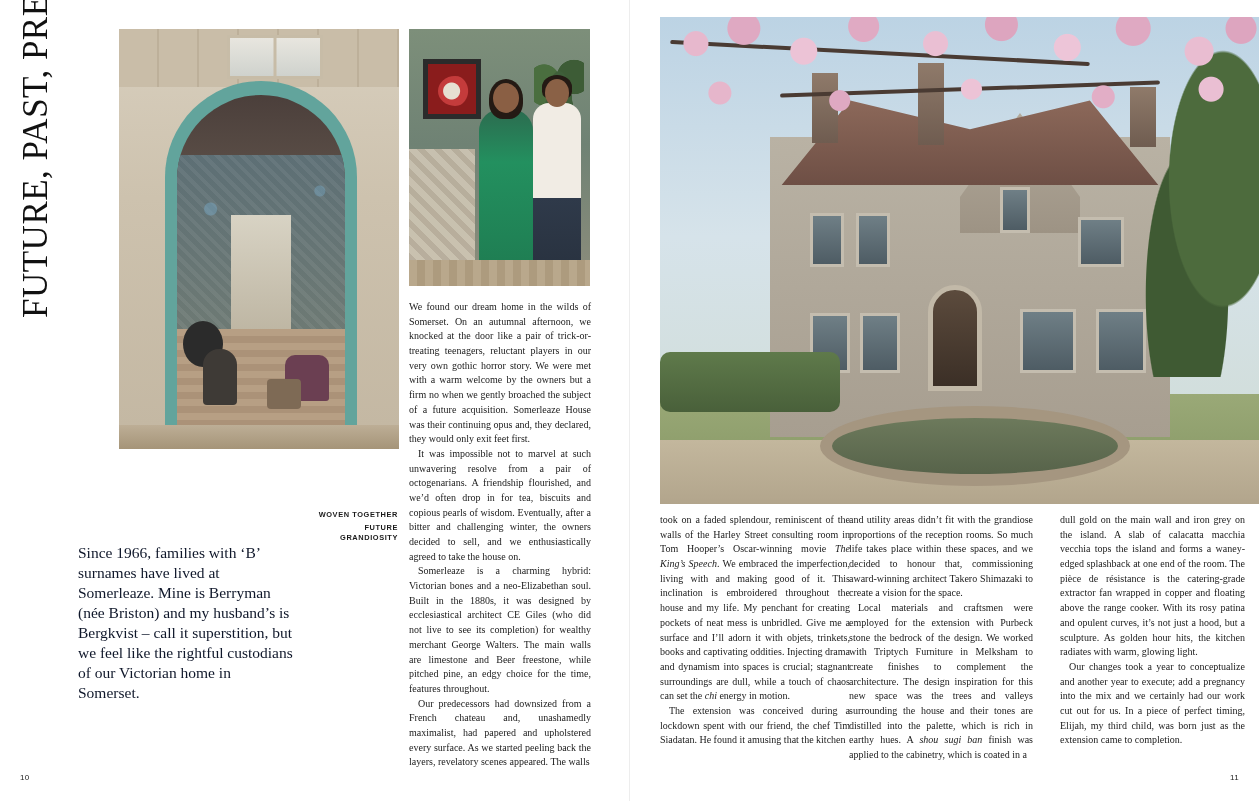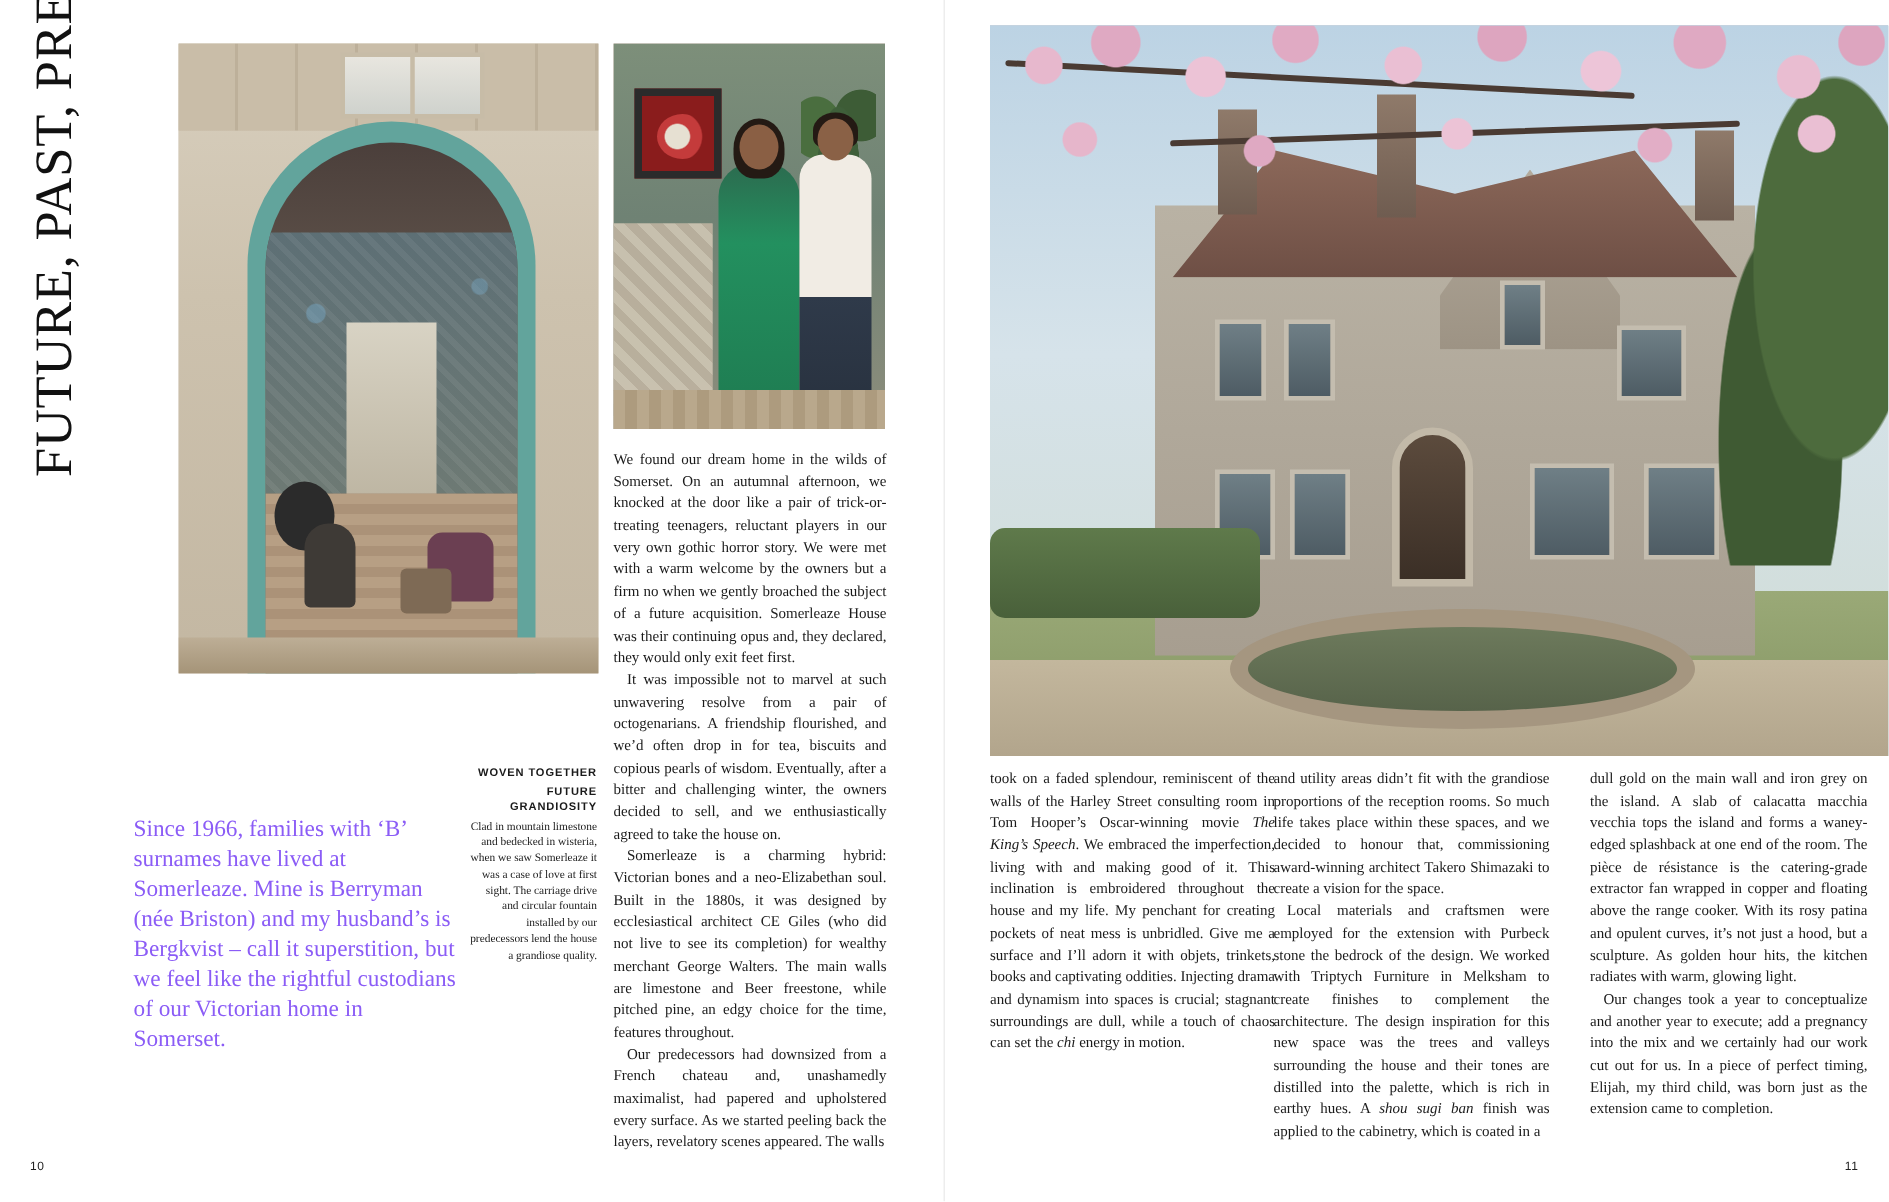--- a/index.html
+++ b/index.html
@@ -63,22 +63,21 @@
     overflow: hidden;
     background: #b9ada0;
   }
 
   .intro-lede {
     position: absolute;
     left: 78px; top: 543px;
     width: 218px;
     font-size: 15.5px;
     line-height: 1.29;
-    color: #8b5cf6;
-    margin-left: 11px;
+    color: #0f172a;
   }
 
   .sidecol {
     position: absolute;
     left: 312px; top: 510px;
     width: 86px;
     text-align: right;
     font-size: 7.6px;
     line-height: 1.42;
     color: #1a1a1a;
@@ -398,21 +397,20 @@
       <p>It was impossible not to marvel at such unwavering resolve from a pair of octogenarians. A friendship flourished, and we’d often drop in for tea, biscuits and copious pearls of wisdom. Eventually, after a bitter and challenging winter, the owners decided to sell, and we enthusiastically agreed to take the house on.</p>
       <p>Somerleaze is a charming hybrid: Victorian bones and a neo-Elizabethan soul. Built in the 1880s, it was designed by ecclesiastical architect CE Giles (who did not live to see its completion) for wealthy merchant George Walters. The main walls are limestone and Beer freestone, while pitched pine, an edgy choice for the time, features throughout.</p>
       <p>Our predecessors had downsized from a French chateau and, unashamedly maximalist, had papered and upholstered every surface. As we started peeling back the layers, revelatory scenes appeared. The walls</p>
     </div>
 
     <div class="intro-lede">Since 1966, families with ‘B’ surnames have lived at Somerleaze. Mine is Berryman (née Briston) and my husband’s is Bergkvist – call it superstition, but we feel like the rightful custodians of our Victorian home in Somerset.</div>
 
     <div class="sidecol">
       <div class="kicker">WOVEN TOGETHER</div>
       <div class="kicker">FUTURE GRANDIOSITY</div>
-      <p class="block">Clad in mountain limestone and bedecked in wisteria, when we saw Somerleaze it was a case of love at first sight. The carriage drive and circular fountain installed by our predecessors lend the house a grandiose quality.</p>
     </div>
 
     <div class="folio folio-left">10</div>
   </div>
 
   <div class="page page-right">
     <div class="folio folio-right">11</div>
   </div>
 
   <div class="gutter"></div>
@@ -444,20 +442,21 @@
       <div class="bg-tree-r"></div>
 
       <div class="branch" style="left:10px; top:34px; width:420px; transform:rotate(3deg);"></div>
       <div class="branch" style="left:120px; top:70px; width:380px; transform:rotate(-2deg);"></div>
       <div class="blossom"></div>
     </div>
   </div>
 
   <div class="bodycol col-b">
     <p>took on a faded splendour, reminiscent of the walls of the Harley Street consulting room in Tom Hooper’s Oscar-winning movie <em>The King’s Speech</em>. We embraced the imperfection, living with and making good of it. This inclination is embroidered throughout the house and my life. My penchant for creating pockets of neat mess is unbridled. Give me a surface and I’ll adorn it with objets, trinkets, books and captivating oddities. Injecting drama and dynamism into spaces is crucial; stagnant surroundings are dull, while a touch of chaos can set the <em>chi</em> energy in motion.</p>
+    <p>The extension was conceived during a lockdown spent with our friend, the chef Tim Siadatan. He found it amusing that the kitchen</p>
   </div>
   <div class="bodycol col-c">
     <p>and utility areas didn’t fit with the grandiose proportions of the reception rooms. So much life takes place within these spaces, and we decided to honour that, commissioning award-winning architect Takero Shimazaki to create a vision for the space.</p>
     <p>Local materials and craftsmen were employed for the extension with Purbeck stone the bedrock of the design. We worked with Triptych Furniture in Melksham to create finishes to complement the architecture. The design inspiration for this new space was the trees and valleys surrounding the house and their tones are distilled into the palette, which is rich in earthy hues. A <em>shou sugi ban</em> finish was applied to the cabinetry, which is coated in a</p>
   </div>
   <div class="bodycol col-d">
     <p>dull gold on the main wall and iron grey on the island. A slab of calacatta macchia vecchia tops the island and forms a waney-edged splashback at one end of the room. The pièce de résistance is the catering-grade extractor fan wrapped in copper and floating above the range cooker. With its rosy patina and opulent curves, it’s not just a hood, but a sculpture. As golden hour hits, the kitchen radiates with warm, glowing light.</p>
     <p>Our changes took a year to conceptualize and another year to execute; add a pregnancy into the mix and we certainly had our work cut out for us. In a piece of perfect timing, Elijah, my third child, was born just as the extension came to completion.</p>
   </div>
 

